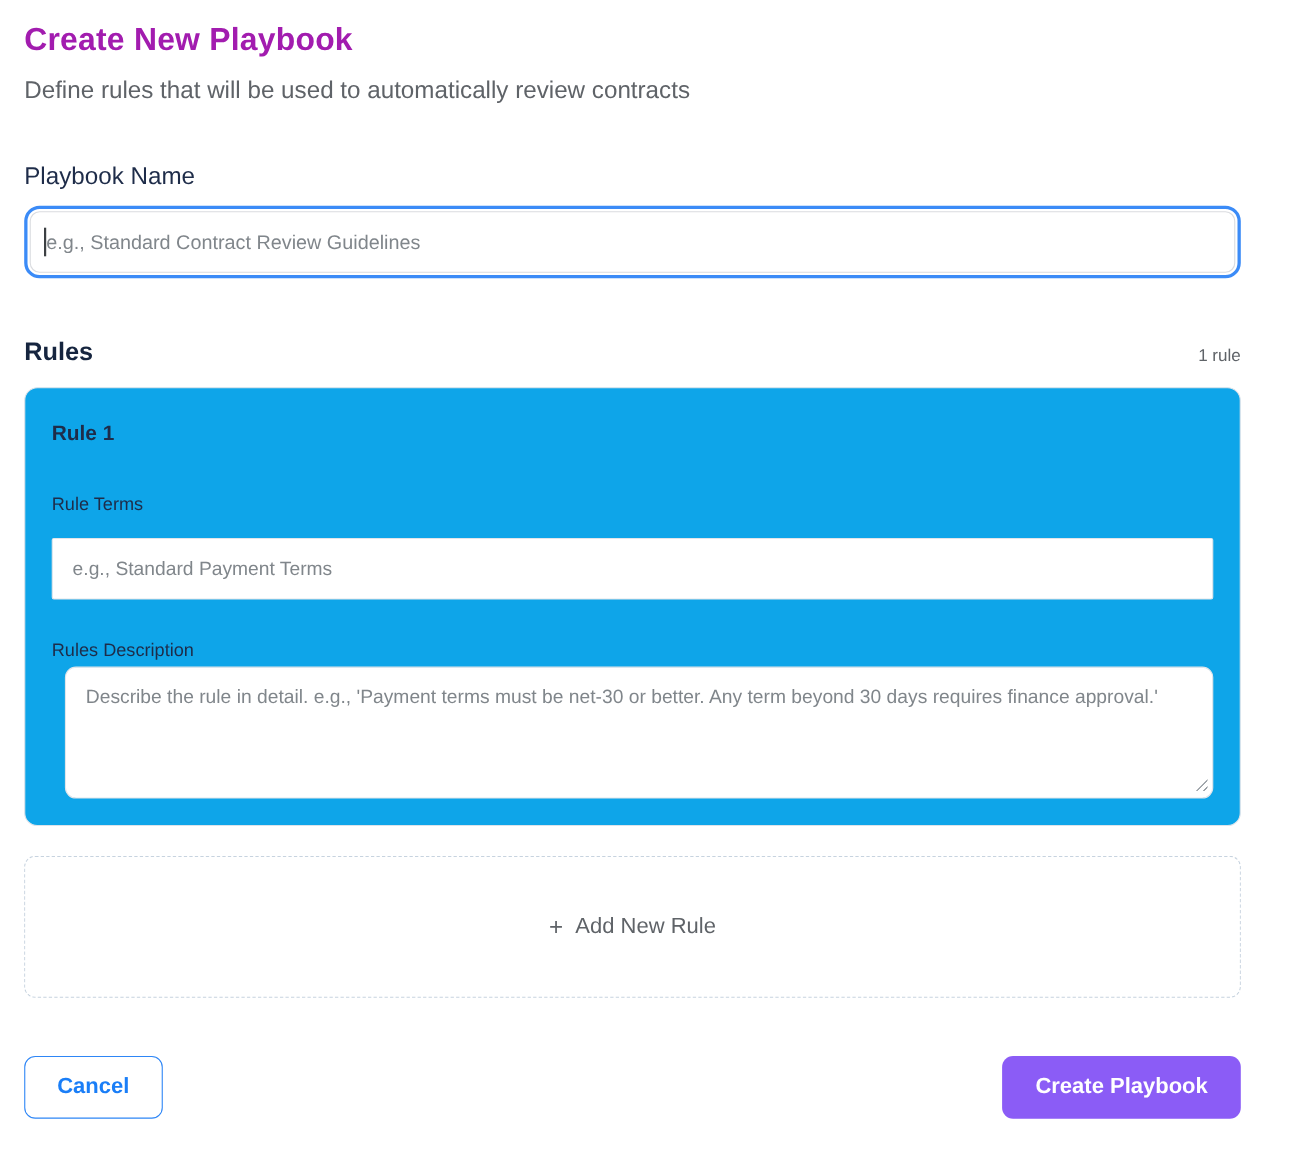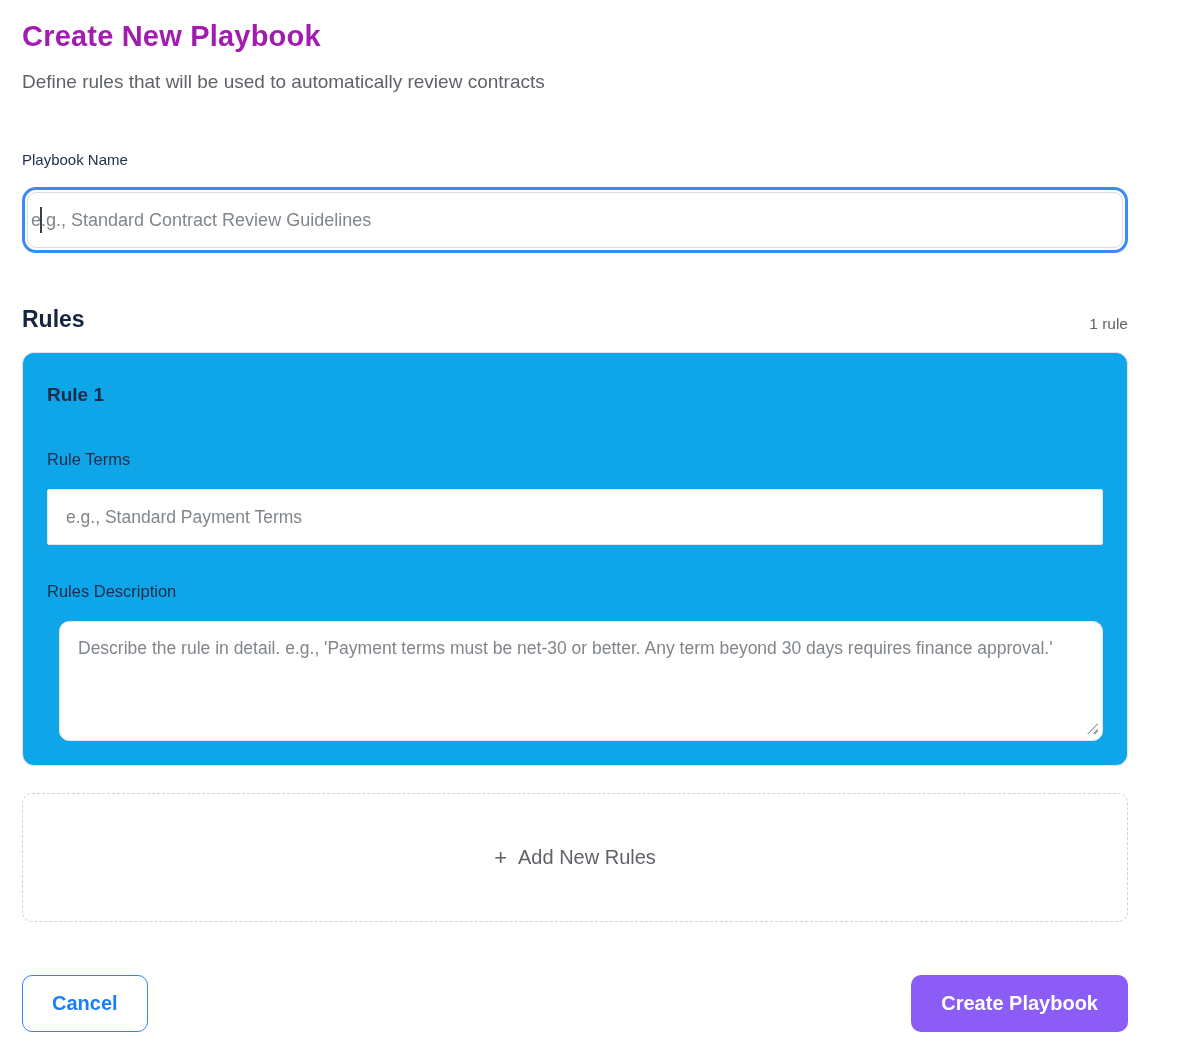--- a/index.html
+++ b/index.html
@@ -23,30 +23,30 @@
     margin-top: 4px;
     font-size: 29px;
     line-height: 36px;
     font-weight: 700;
     color: #a21caf;
     letter-spacing: 0.2px;
   }
 
   .page-subtitle {
     margin-top: 16px;
-    font-size: 19px;
+    font-size: 22px;
     line-height: 24px;
     color: #5f6368;
   }
 
   
   .field-label {
     display: block;
     margin-top: 54px;
-    font-size: 15px;
+    font-size: 22px;
     line-height: 24px;
     color: #1e2c49;
     font-weight: 500;
   }
 
   .field-label.small {
     font-size: 16.5px;
     line-height: 21px;
     margin-top: 42px;
   }
@@ -67,21 +67,21 @@
   .text-input {
     display: block;
     width: 100%;
     height: 56px;
     border: 1px solid #dadce0;
     border-radius: 9px;
     background: #ffffff;
     font-family: "Liberation Sans", sans-serif;
     font-size: 18px;
     color: #202124;
-    padding: 0 16px 0 3px;
+    padding: 0 16px 0 14px;
     outline: none;
   }
 
   .text-input::placeholder,
   .text-area::placeholder {
     color: #80868b;
     opacity: 1;
   }
 
   .caret {
@@ -137,21 +137,21 @@
     border: 1px solid #e1e5ea;
     border-radius: 2px;
     font-size: 17.5px;
     padding: 0 18px;
   }
 
   .field-label.desc { margin-top: 36px; }
 
   .ta-wrap {
     position: relative;
-    margin-top: 19px;
+    margin-top: 4px;
     padding-left: 12px;
   }
 
   .text-area {
     display: block;
     width: 100%;
     height: 120px;
     border: 1px solid #e1e5ea;
     border-radius: 10px;
     background: #ffffff;
@@ -263,21 +263,21 @@
 
     <label class="field-label small desc">Rules Description</label>
     <div class="ta-wrap">
       <textarea class="text-area" placeholder="Describe the rule in detail. e.g., 'Payment terms must be net-30 or better. Any term beyond 30 days requires finance approval.'" style=""></textarea>
       <span class="resize-handle"></span>
     </div>
   </section>
 
   <button class="add-rule">
     <span class="plus">+</span>
-    <span>Add New Rules</span>
+    <span>Add New Rule</span>
   </button>
 
   <footer class="footer">
     <button class="cancel-btn">Cancel</button>
     <button class="submit-btn">Create Playbook</button>
   </footer>
 
 </main>
 
 </body></html>

